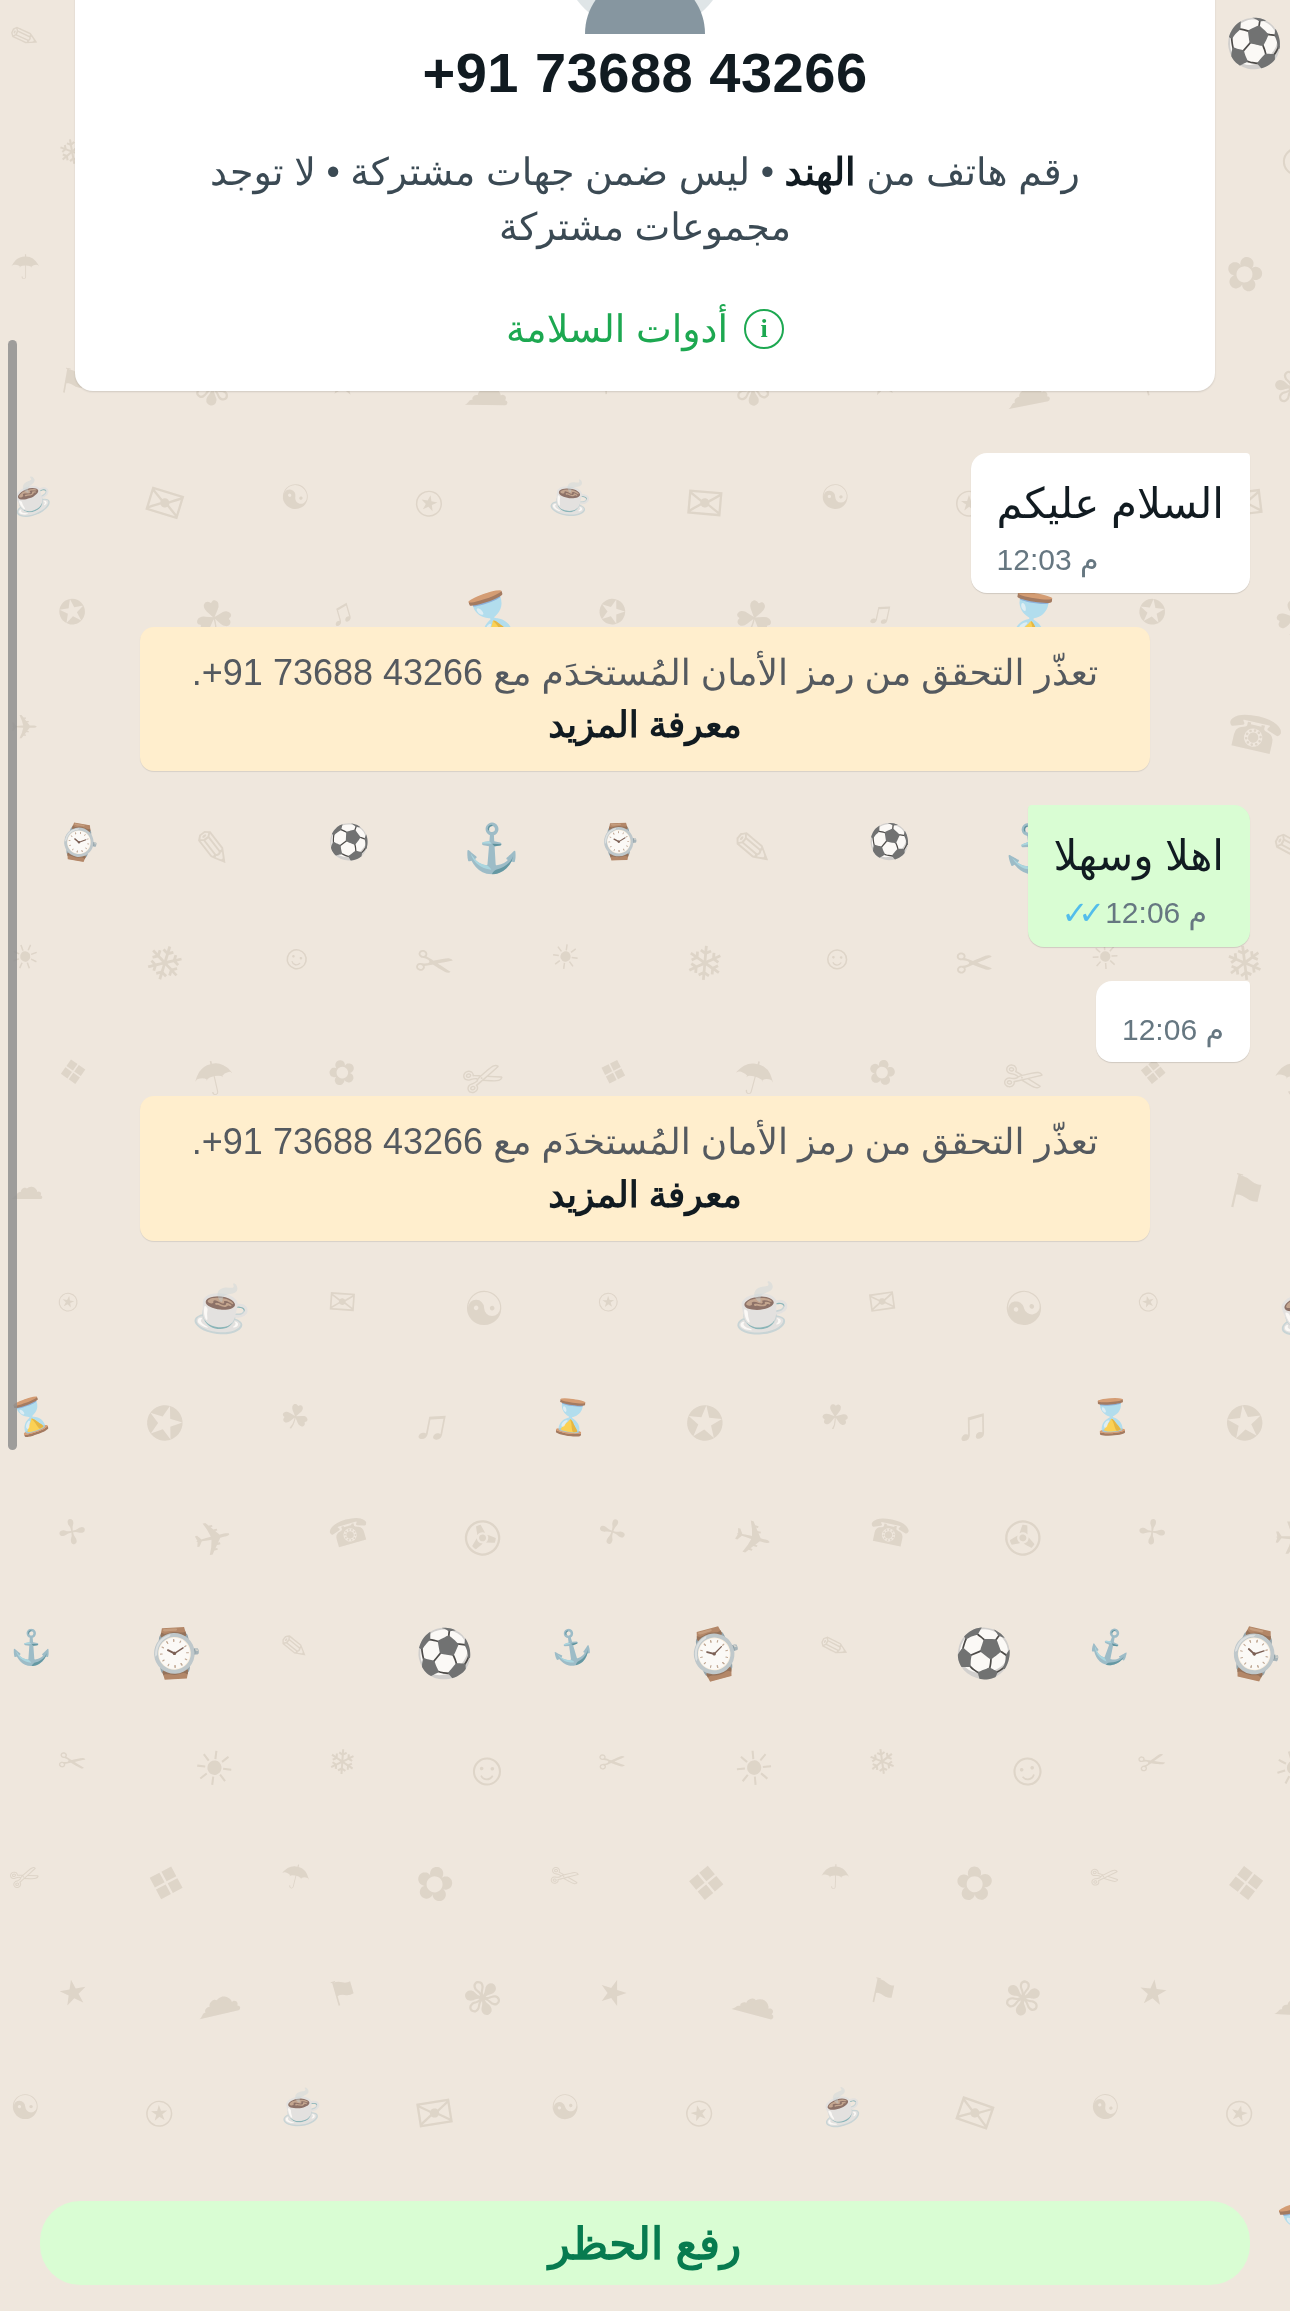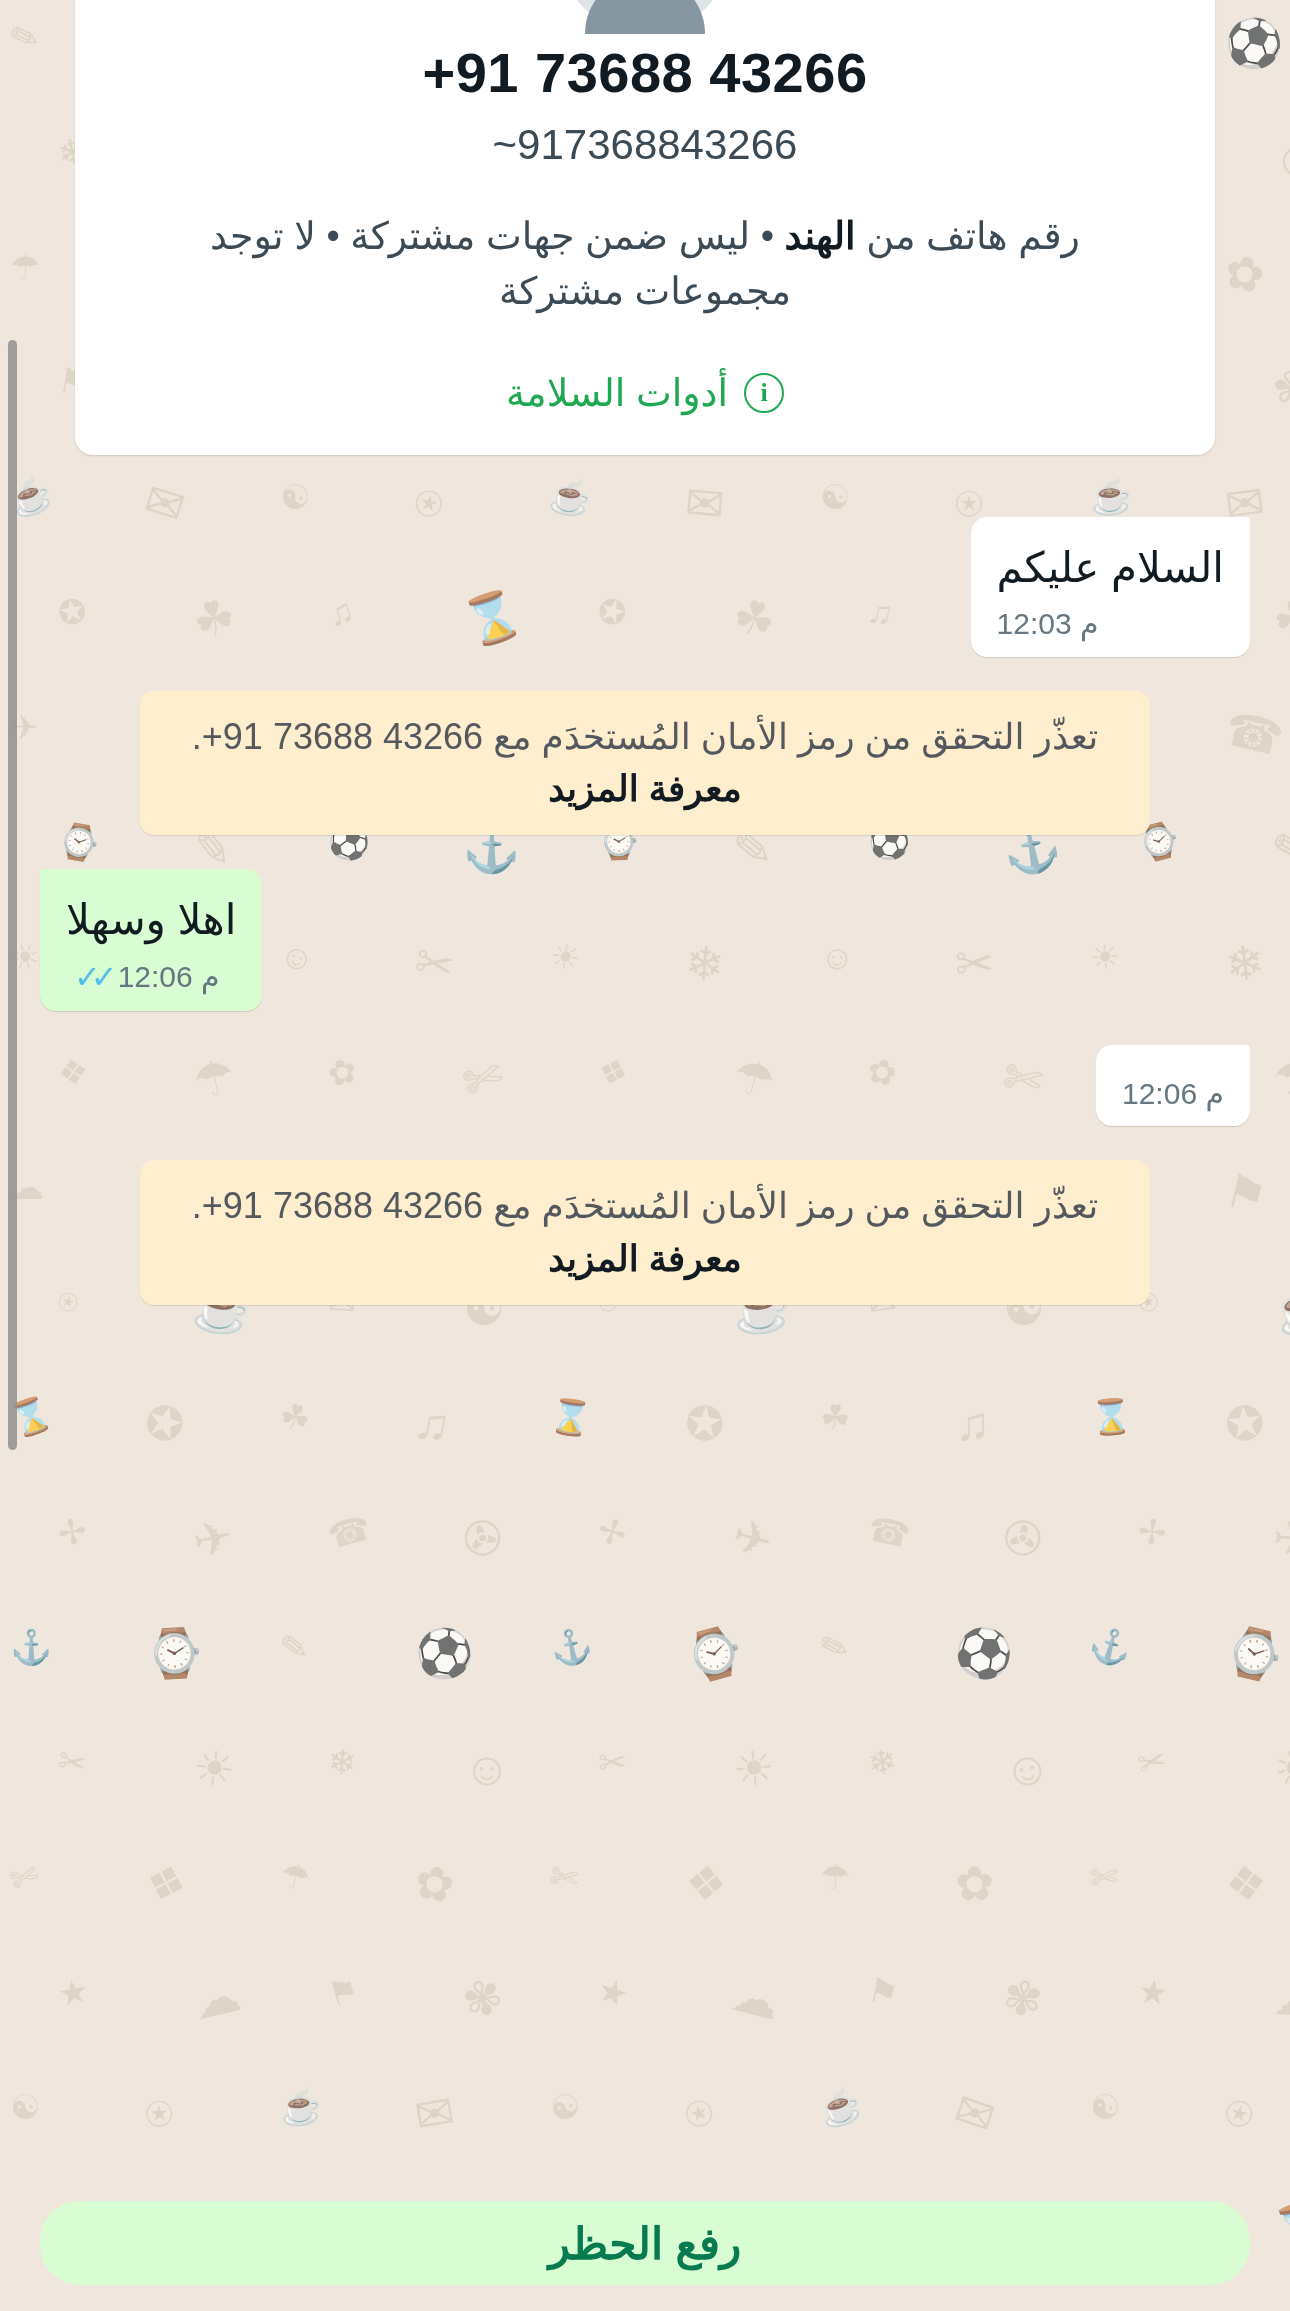--- a/index.html
+++ b/index.html
@@ -121,21 +121,21 @@
     border: 2.5px solid #1da851;
     border-radius: 50%;
     display: flex; align-items: center; justify-content: center;
     font-size: 26px; font-weight: 700;
     font-family: "Liberation Serif", serif;
   }
 
   
   .msg-row { display: flex; margin-top: 34px; }
   .msg-row.incoming { justify-content: flex-start; }
-  .msg-row.outgoing { justify-content: flex-end; }
+  .msg-row.outgoing { }
   .msg-row.system  { justify-content: center; }
 
   .bubble {
     position: relative;
     border-radius: 16px;
     padding: 22px 26px 16px 26px;
     max-width: 900px;
     box-shadow: 0 1px 1px rgba(0,0,0,.13);
     font-size: 42px;
     line-height: 1.38;
@@ -408,21 +408,20 @@
       <div class="avatar">
         <svg viewBox="0 0 170 170" aria-hidden="true">
           <circle cx="85" cy="62" r="33" fill="#8696a0"></circle>
           <path d="M25 170c0-34 27-59 60-59s60 25 60 59z" fill="#8696a0"></path>
         </svg>
       </div>
     </div>
 
     <div class="contact-number">+91 73688 43266</div>
 
-    <div class="contact-handle">~917368843266</div>
 
     <div class="contact-meta">
       <span>رقم هاتف من </span><b>الهند</b><span> • ليس ضمن جهات مشتركة • لا توجد مجموعات مشتركة</span>
     </div>
 
     <div class="safety-row">
       <span class="info-icon">i</span>
       <span>أدوات السلامة</span>
     </div>
   </div>

